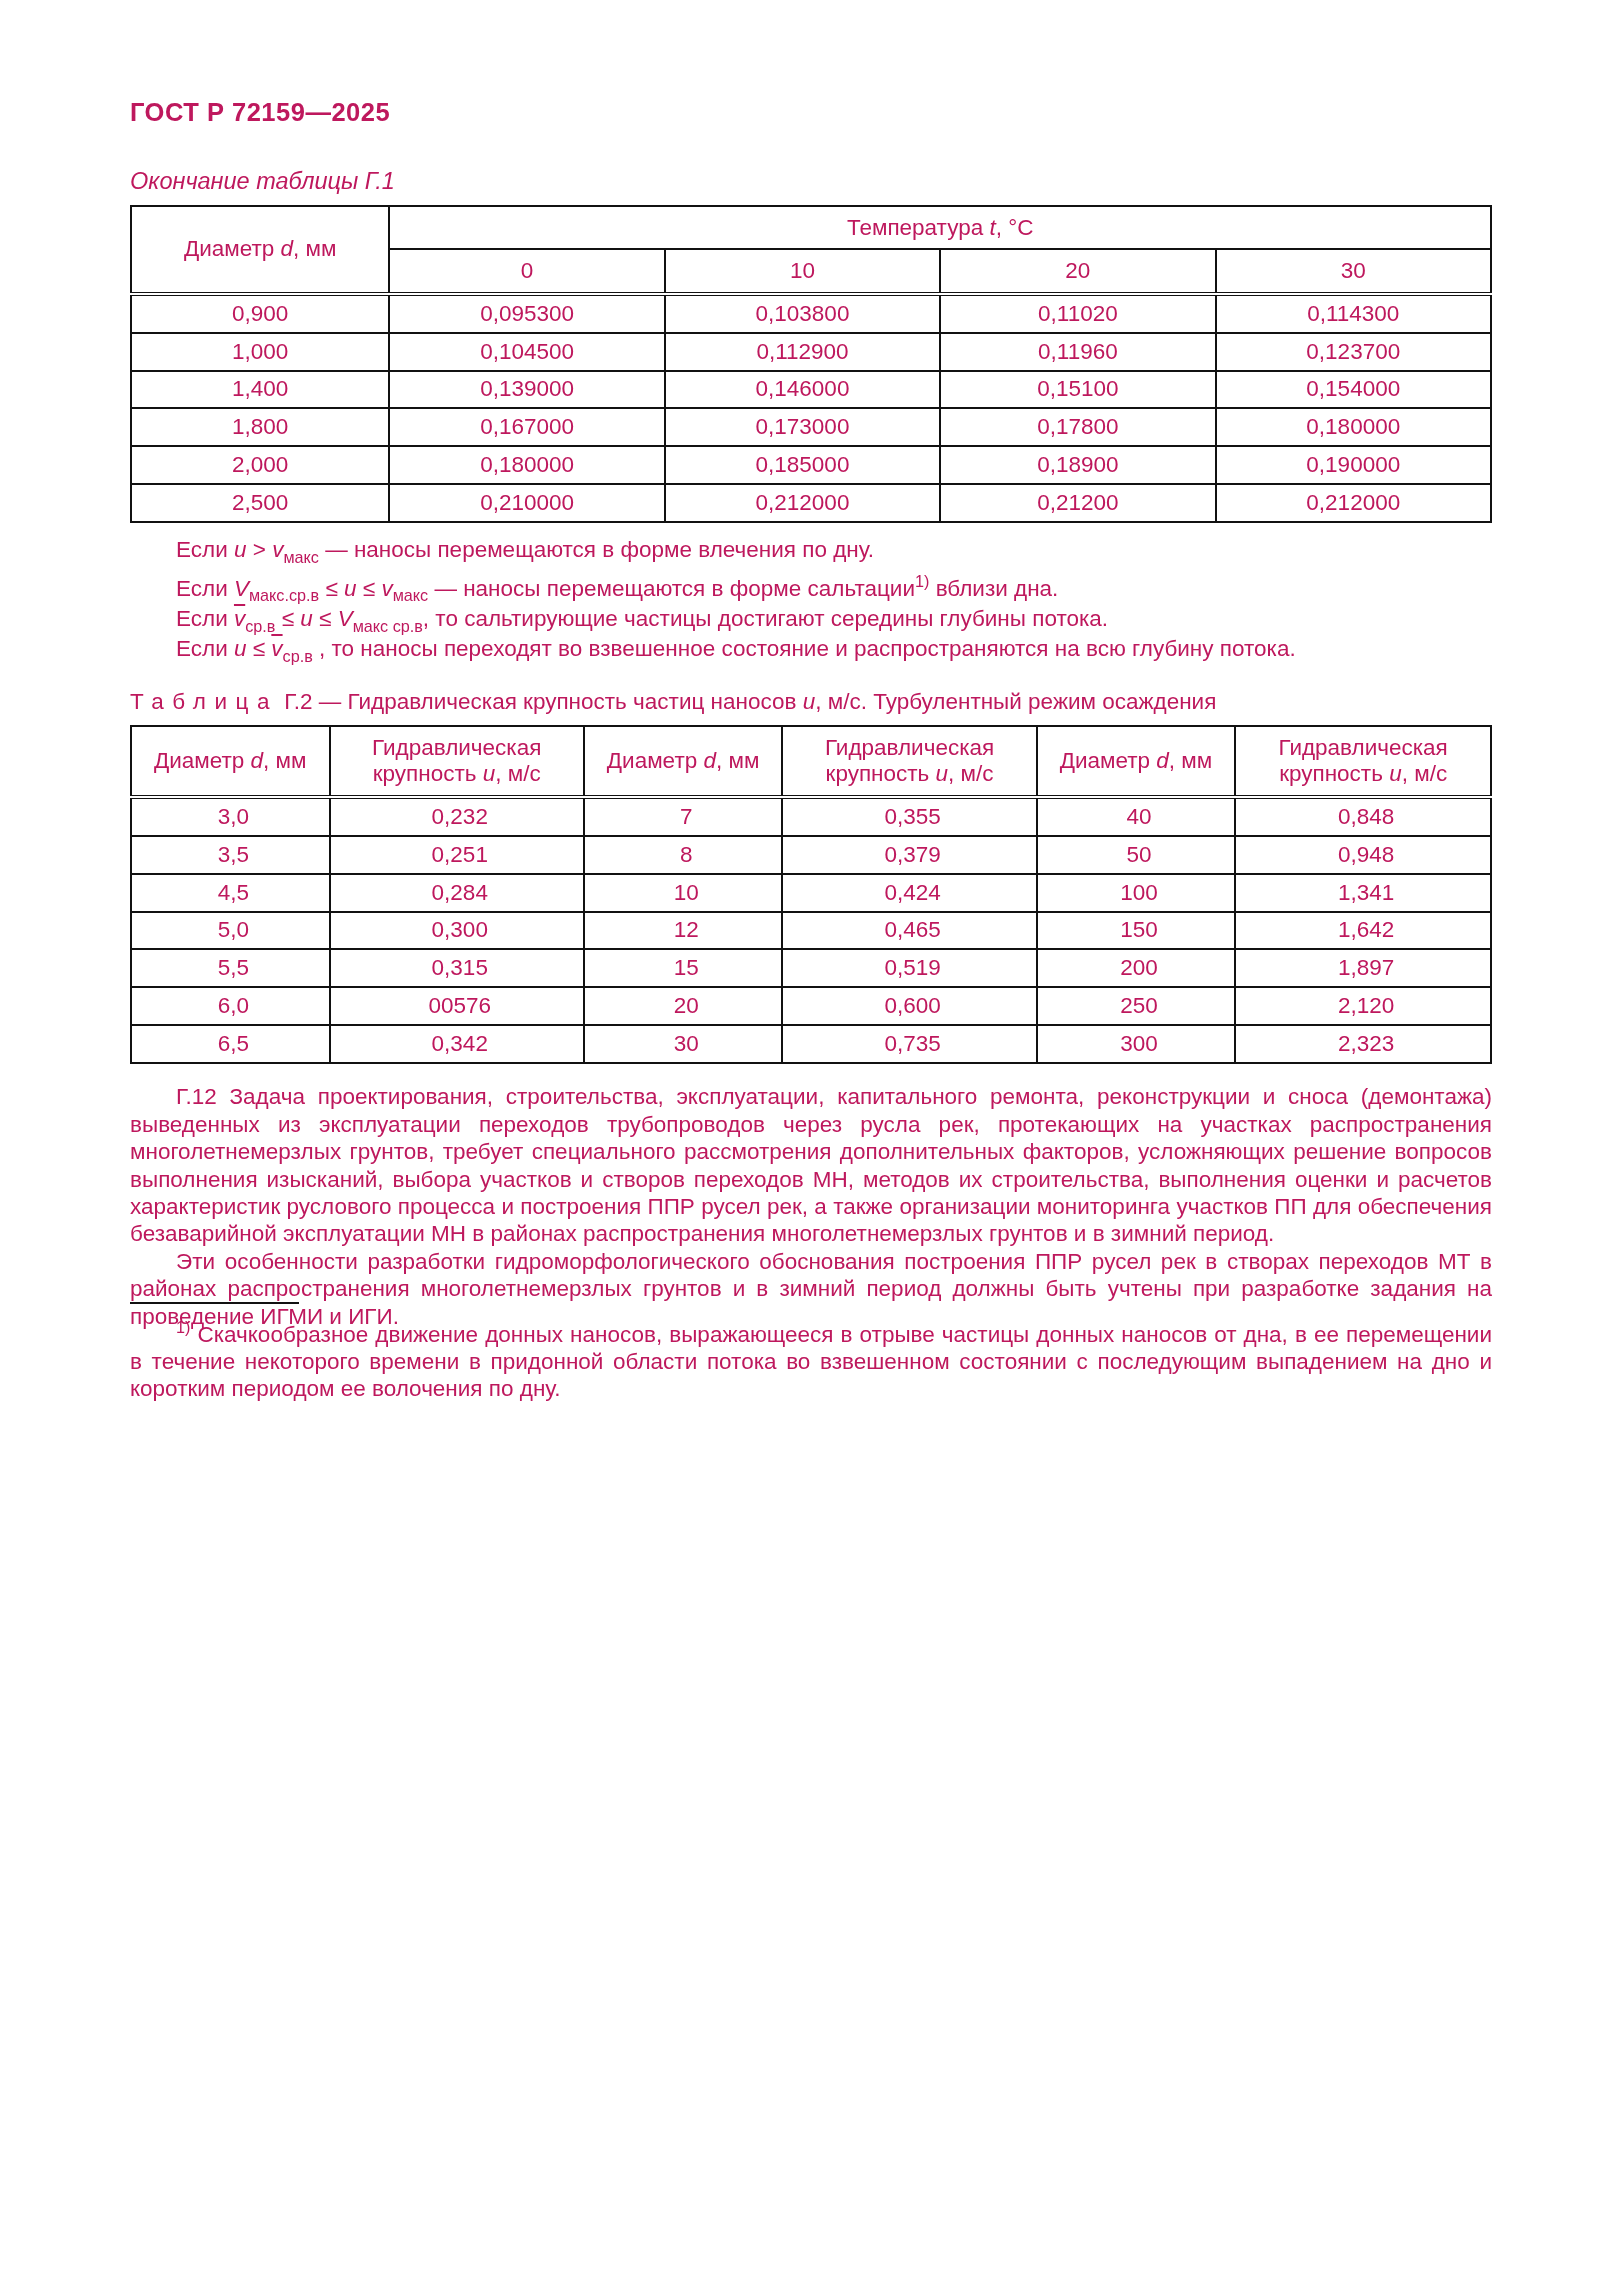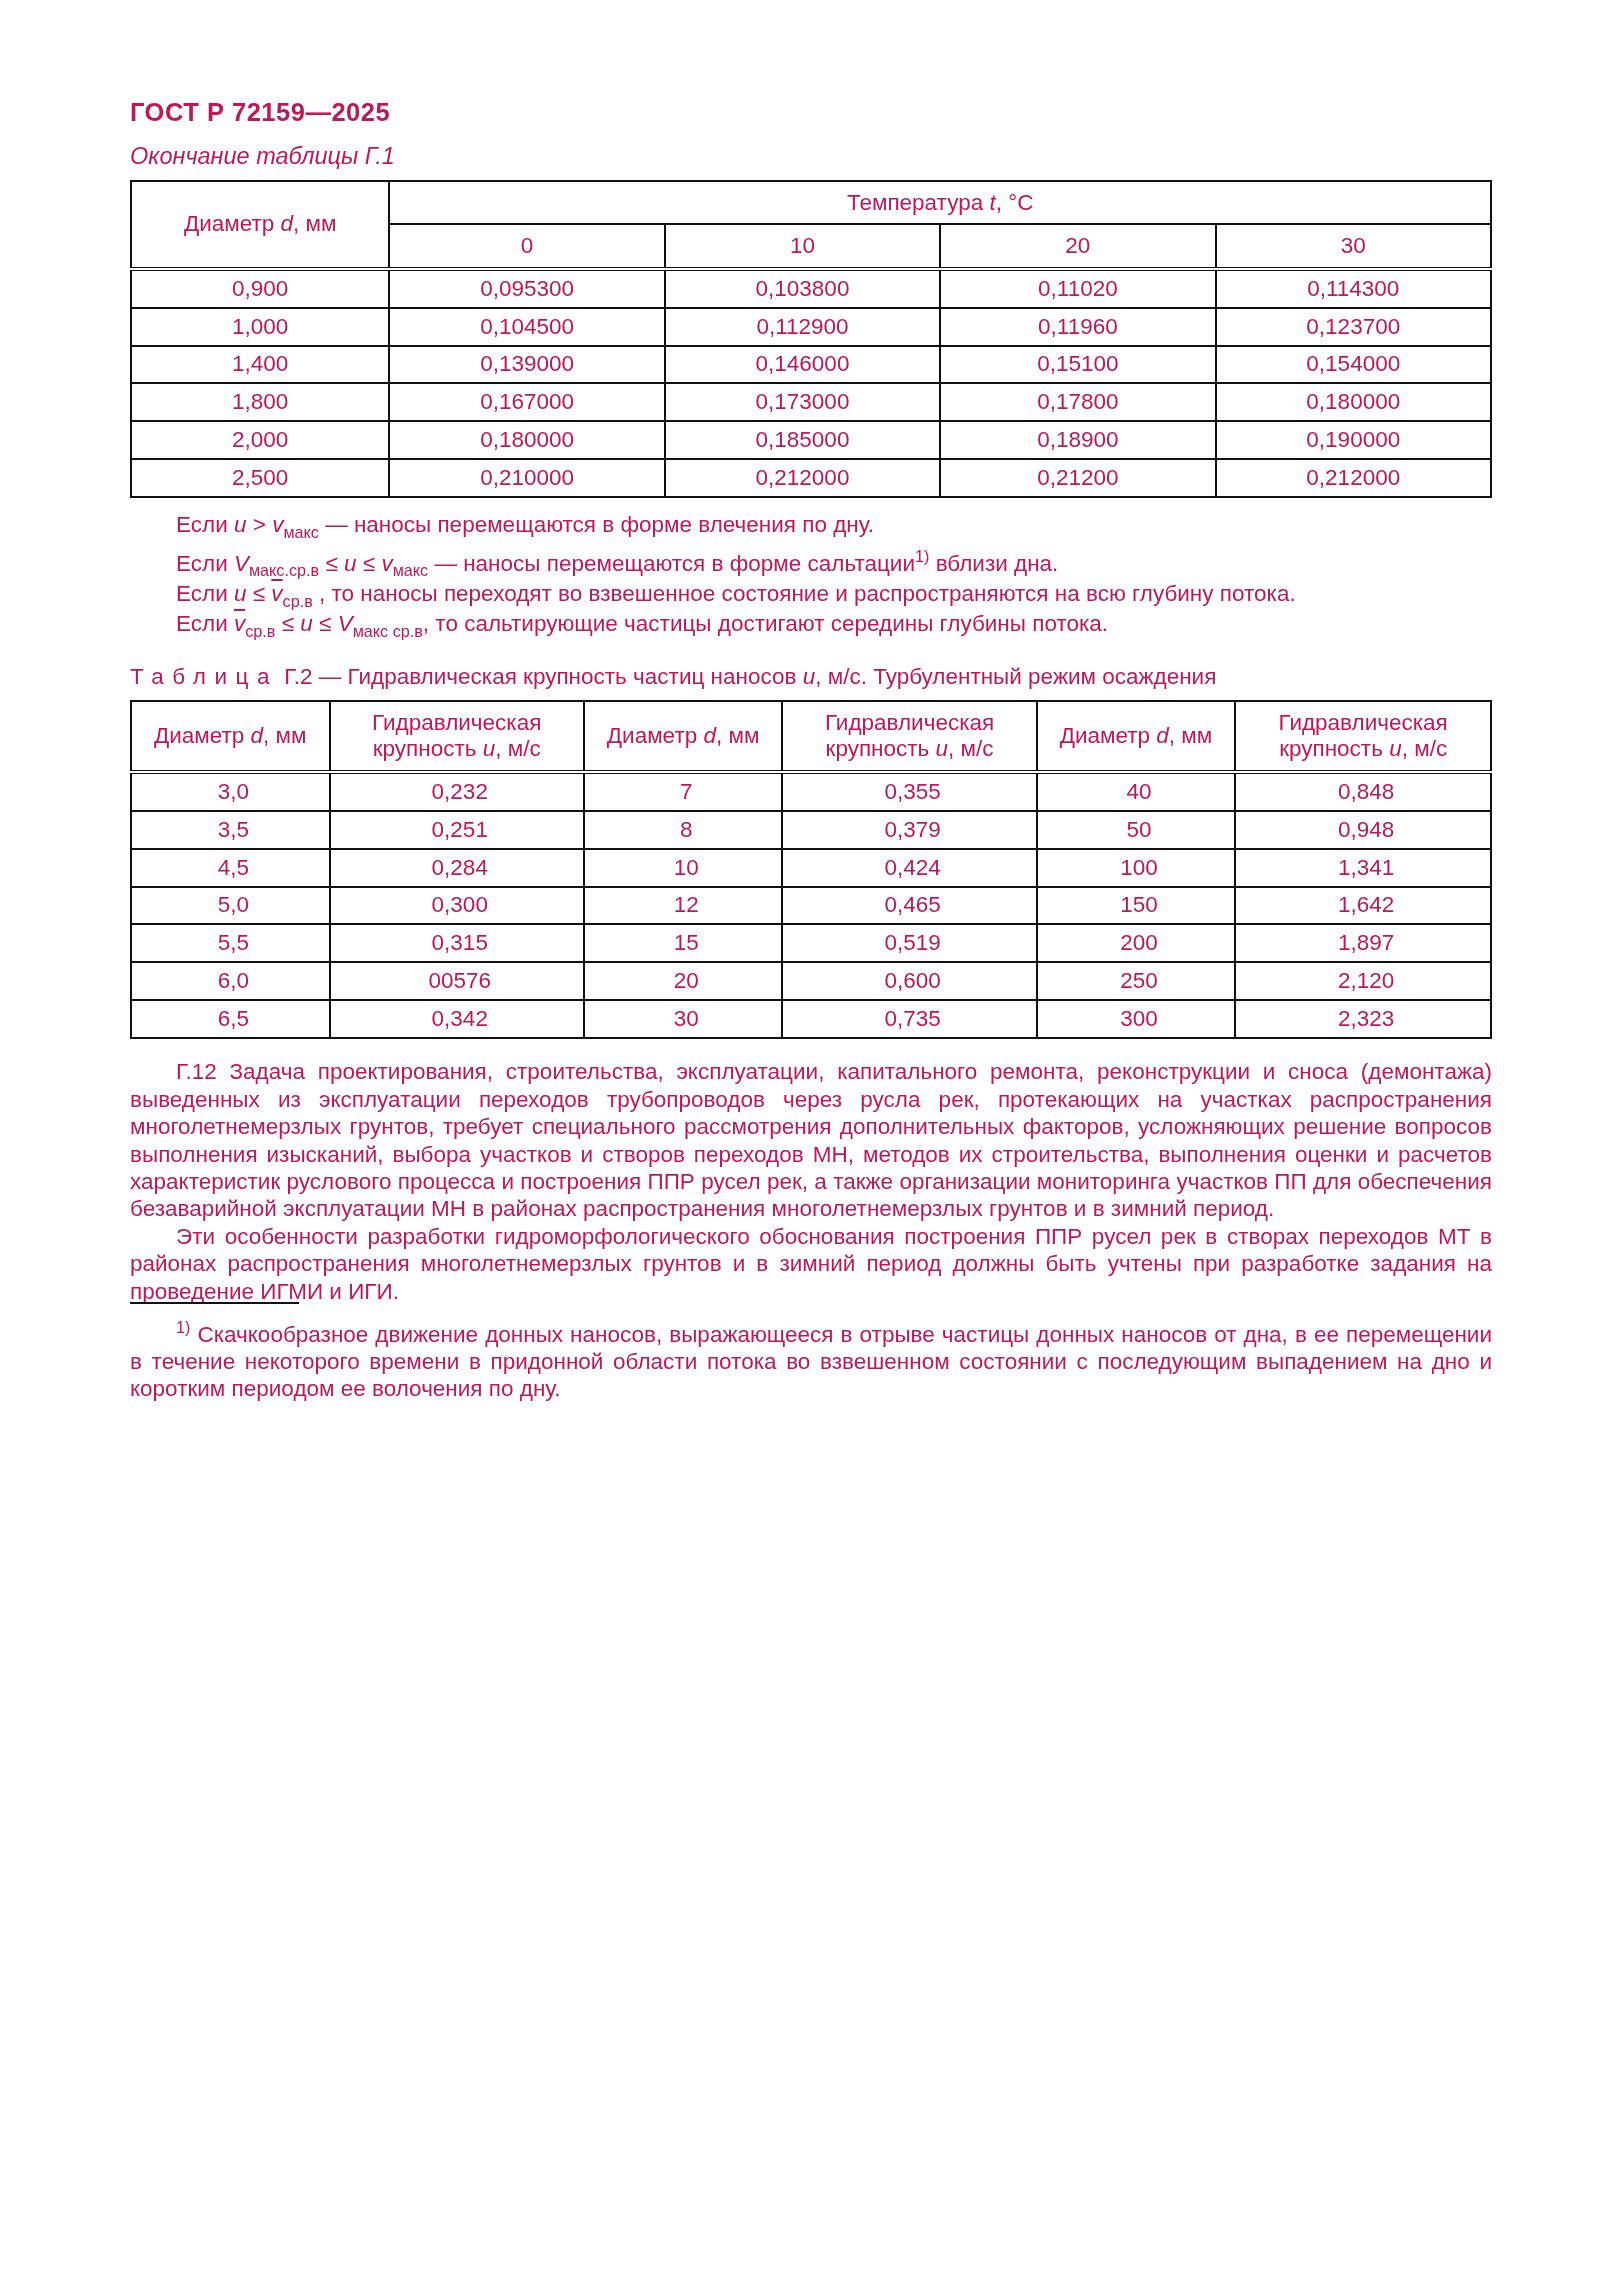--- a/index.html
+++ b/index.html
@@ -9,21 +9,21 @@
     width:1621px; height:2231px;
     background:#ffffff;
     color:#be185d;
     font-family:"Liberation Sans", sans-serif;
     overflow:hidden;
   }
   .content { position:absolute; left:130px; top:98px; width:1362px; }
 
   .doc-header { font-size:25.5px; font-weight:bold; letter-spacing:0.5px; }
 
-  .t1-caption { margin-top:16px; margin-bottom:9.8px; font-size:23.5px; font-style:italic; }
+  .t1-caption { margin-top:41px; margin-bottom:9.8px; font-size:23.5px; font-style:italic; }
 
   table { border-collapse:collapse; width:100%; table-layout:fixed; }
   th, td {
     border:2px solid #111;
     text-align:center; vertical-align:middle;
     font-weight:normal; font-size:22.5px;
     padding:4.9px 5.9px;
   }
   .t1 thead th { padding:7.8px 5.9px; }
   .t1 tbody td { height:35px; }
@@ -122,22 +122,22 @@
             <td>0,212000</td>
             <td>0,21200</td>
             <td>0,212000</td>
           </tr>
         </tbody>
     </table>
 
     <div class="conditions">
       <p class="cond"><span>Если </span><span class="rt-i">u</span><span> &gt; </span><span class="rt-i">v</span><span class="rt-sub">макс</span><span> — наносы перемещаются в форме влечения по дну.</span></p>
       <p class="cond"><span>Если </span><span class="rt-i">V</span><span class="rt-sub">макс.ср.в</span><span> ≤ </span><span class="rt-i">u</span><span> ≤ </span><span class="rt-i">v</span><span class="rt-sub">макс</span><span> — наносы перемещаются в форме сальтации</span><span class="rt-sup">1)</span><span> вблизи дна.</span></p>
+      <p class="cond"><span>Если </span><span class="rt-i rt-ov">v</span><span class="rt-sub">ср.в</span><span> ≤ </span><span class="rt-i">u</span><span> ≤ </span><span class="rt-i">V</span><span class="rt-sub">макс ср.в</span><span>, то сальтирующие частицы достигают середины глубины потока.</span></p>
       <p class="cond"><span>Если </span><span class="rt-i">u</span><span> ≤ </span><span class="rt-i rt-ov">v</span><span class="rt-sub">ср.в</span><span> , то наносы переходят во взвешенное состояние и распространяются на всю глубину потока.</span></p>
-      <p class="cond"><span>Если </span><span class="rt-i rt-ov">v</span><span class="rt-sub">ср.в</span><span> ≤ </span><span class="rt-i">u</span><span> ≤ </span><span class="rt-i">V</span><span class="rt-sub">макс ср.в</span><span>, то сальтирующие частицы достигают середины глубины потока.</span></p>
     </div>
 
     <div class="t2-caption"><span class="rt-sp">Таблица</span><span>  Г.2 — Гидравлическая крупность частиц наносов </span><span class="rt-i">u</span><span>, м/с. Турбулентный режим осаждения</span></div>
 
     <table class="t2">
       <colgroup>
         <col style="width:14.6%">
         <col style="width:18.7%">
         <col style="width:14.6%">
         <col style="width:18.7%">

